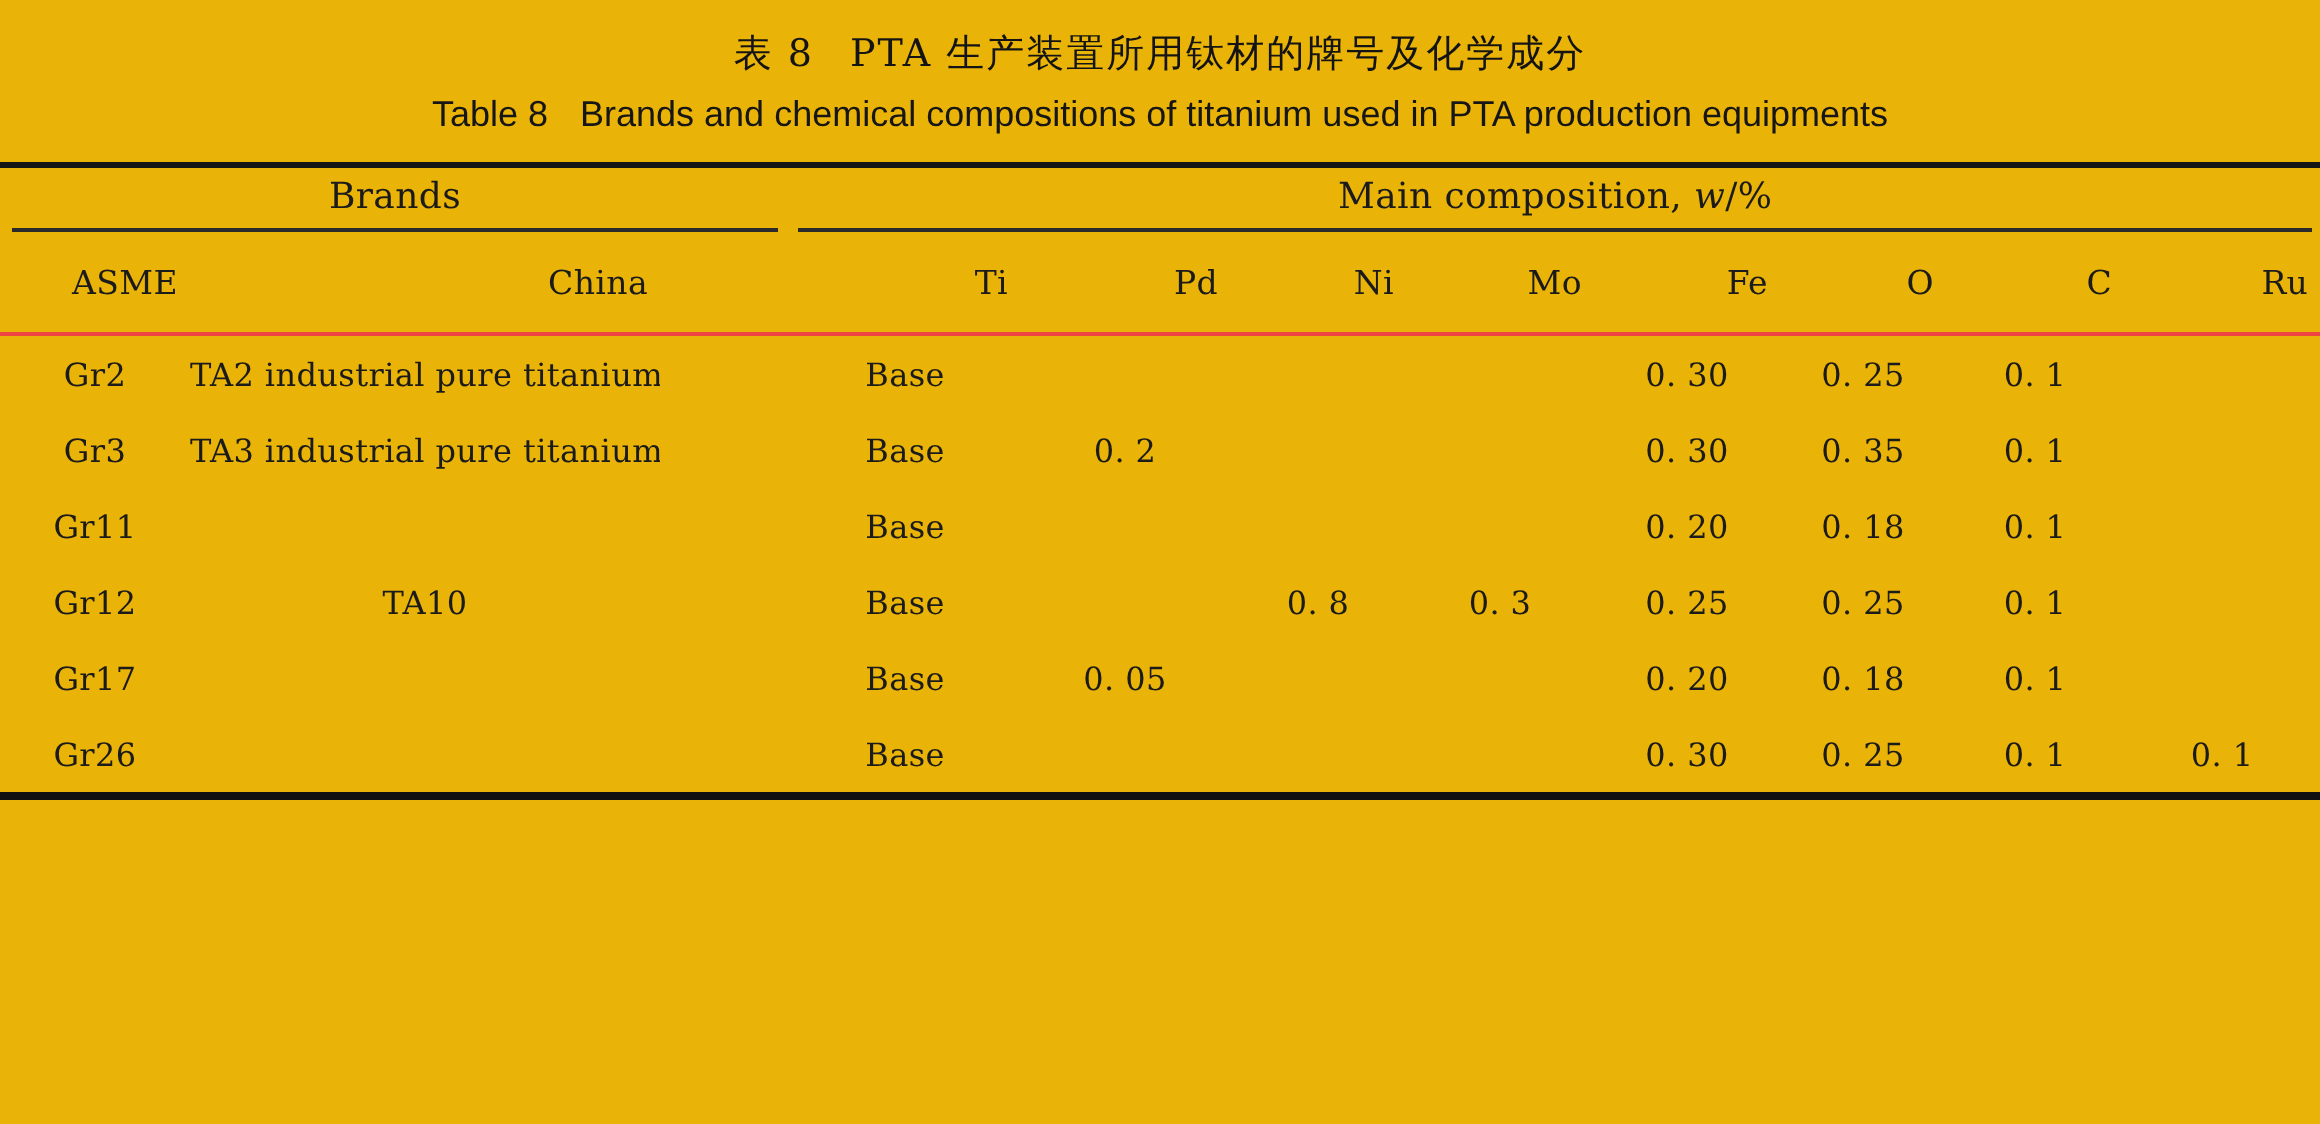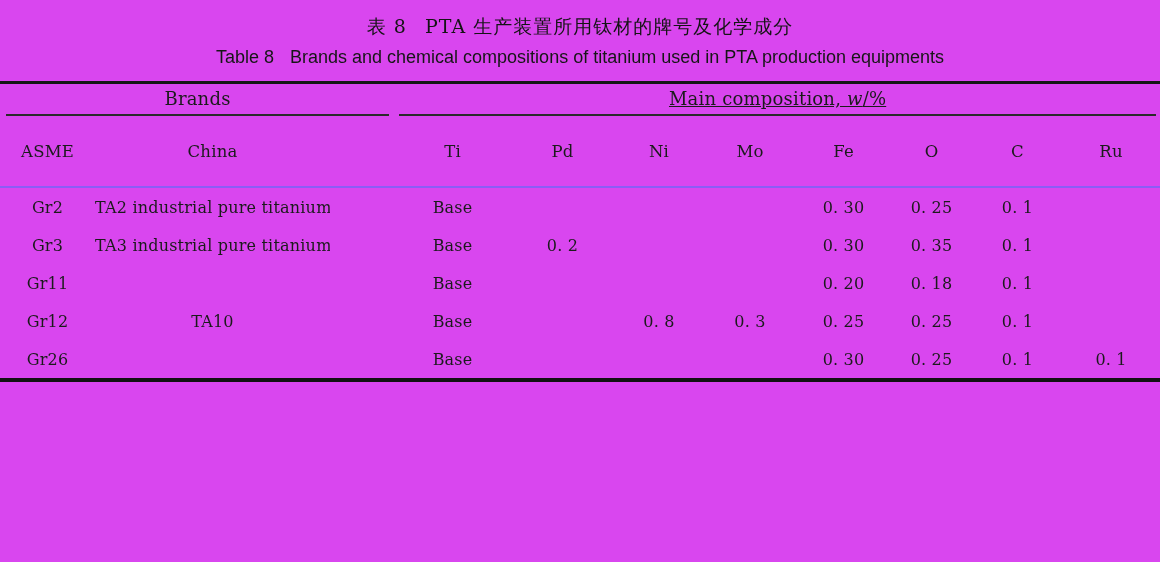--- a/index.html
+++ b/index.html
@@ -5,21 +5,21 @@
   html, body {
     margin: 0;
     padding: 0;
     background: #f4f4f2;
   }
   .page {
     position: relative;
     width: 1160px;
     height: 562px;
     margin: 0 auto;
-    background: #d946ef;
+    background: #eab308;
     color: #1b1b1b;
     overflow: hidden;
     font-family: "DejaVu Serif", "Liberation Serif", serif;
   }
   .caption-zh {
     margin: 14px 0 7px 0;
     text-align: center;
     font-size: 19px;
     letter-spacing: 1px;
     color: #141414;
@@ -49,30 +49,30 @@
     height: 32px;
     vertical-align: bottom;
   }
   .group-inner {
     border-bottom: 2px solid #2a2a2a;
     padding-bottom: 5px;
     text-align: center;
     font-size: 18px;
   }
   .group-inner.brands { margin: 0 6px; }
-  .group-inner.comp { margin: 0 4px; text-decoration: underline; }
+  .group-inner.comp { margin: 0 4px; }
   .comp .sym { font-style: italic; }
   tr.header-row th {
     font-weight: normal;
     height: 38px;
     vertical-align: middle;
-    text-align: center;
-    border-bottom: 2px solid #8b5cf6;
+    text-align: right;
+    border-bottom: 2px solid #ef4444;
     font-size: 16.5px;
-    padding: 16px;
+    padding: 6px;
   }
   tbody td {
     height: 38px;
     text-align: center;
     vertical-align: middle;
     padding: 0;
     white-space: nowrap;
     overflow: hidden;
   }
 </style>
@@ -173,20 +173,33 @@
           <td>Base</td>
           <td></td>
           <td>0. 8</td>
           <td>0. 3</td>
           <td>0. 25</td>
           <td>0. 25</td>
           <td>0. 1</td>
           <td></td>
         </tr>
         <tr>
+          <td>Gr17</td>
+          <td></td>
+          <td></td>
+          <td>Base</td>
+          <td>0. 05</td>
+          <td></td>
+          <td></td>
+          <td>0. 20</td>
+          <td>0. 18</td>
+          <td>0. 1</td>
+          <td></td>
+        </tr>
+        <tr>
           <td>Gr26</td>
           <td></td>
           <td></td>
           <td>Base</td>
           <td></td>
           <td></td>
           <td></td>
           <td>0. 30</td>
           <td>0. 25</td>
           <td>0. 1</td>

